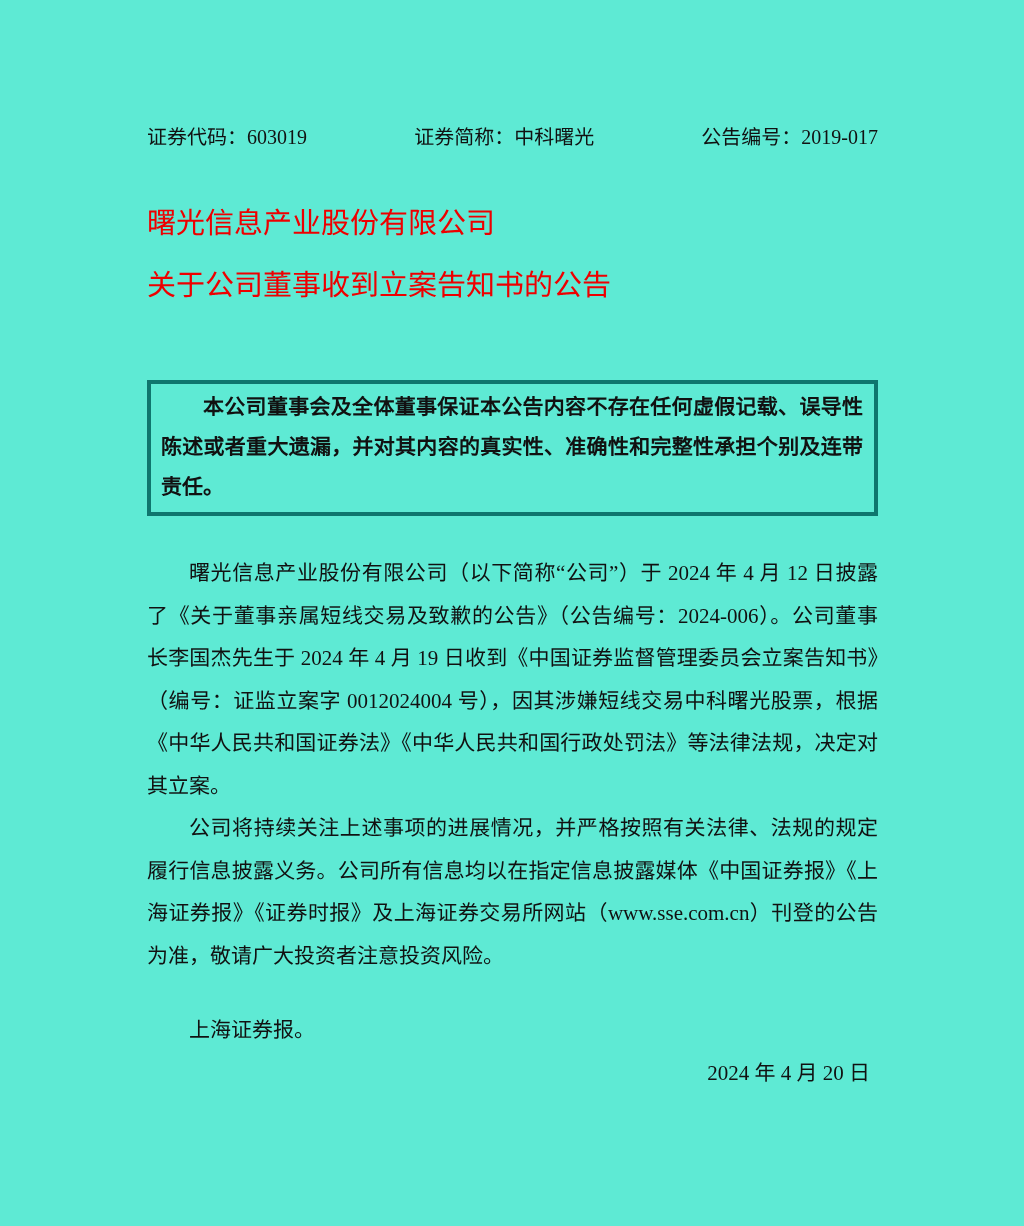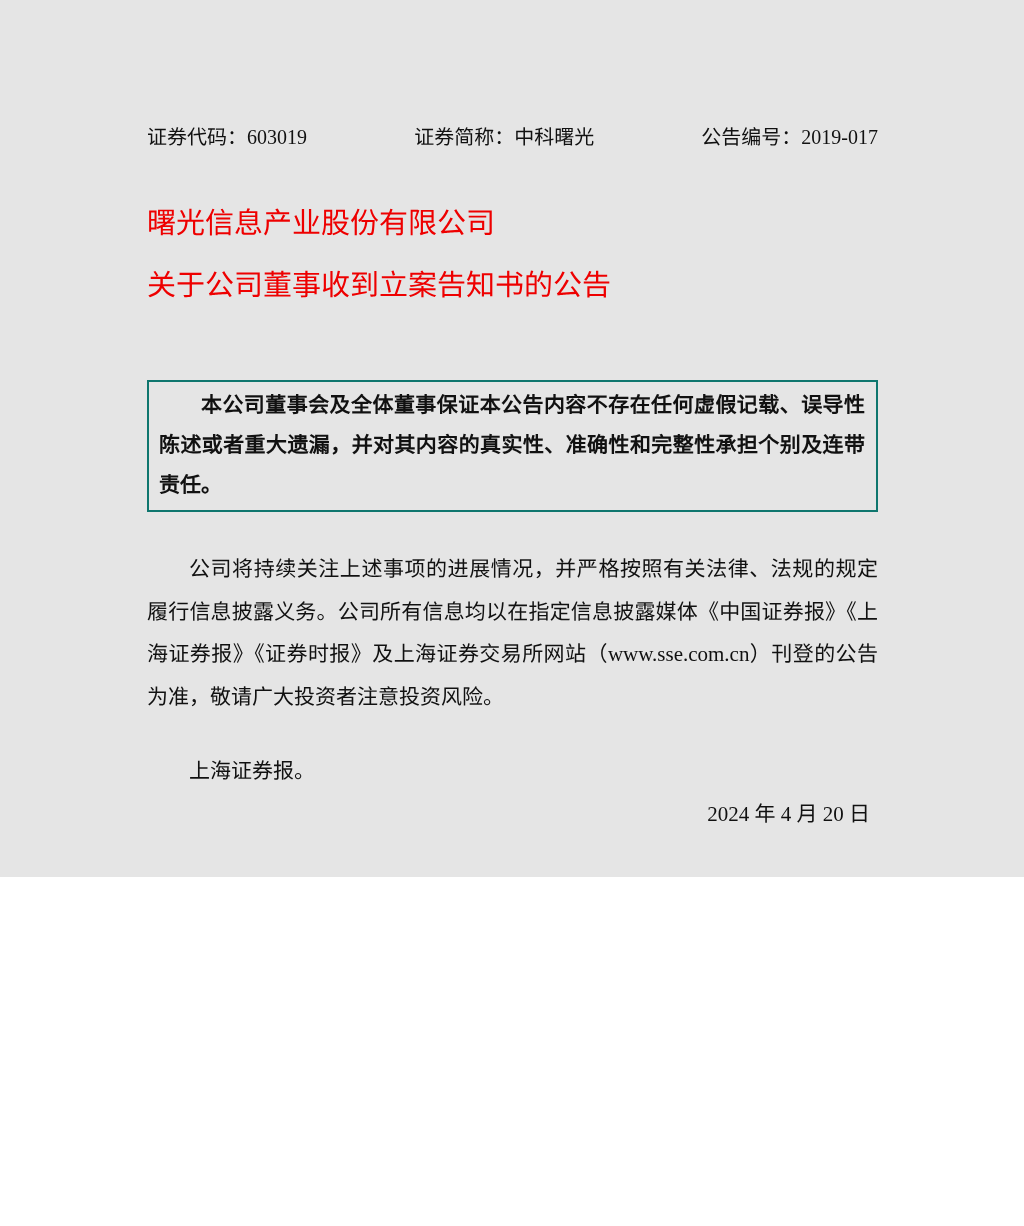--- a/index.html
+++ b/index.html
@@ -3,23 +3,23 @@
 <meta charset="utf-8">
 <style>
   html, body {
     margin: 0;
     padding: 0;
     background: #ffffff;
   }
   .page {
     position: relative;
     width: 1024px;
-    height: 877px;
+    height: 1226px;
     box-sizing: border-box;
-    background: #e5e5e5;
+    background: #5eead4;
     font-family: "Liberation Serif", "DejaVu Serif", serif;
     color: #111111;
     padding: 122px 146px 0 147px;
   }
   .doc-header {
     display: flex;
     justify-content: space-between;
     align-items: baseline;
     font-size: 20px;
     line-height: 30px;
@@ -27,21 +27,21 @@
   }
   .title {
     margin: 0;
     font-size: 29px;
     font-weight: normal;
     line-height: 62px;
   }
   .title.first { margin-top: 40px; }
   .statement-box {
     margin-top: 64px;
-    border: 2px solid #0f766e;
+    border: 4px solid #0f766e;
     padding: 3px 11px 5px 10px;
     box-sizing: border-box;
   }
   .statement-box p {
     margin: 0;
     font-size: 21px;
     font-weight: bold;
     line-height: 40px;
     text-indent: 2em;
     text-align: justify;
@@ -80,20 +80,21 @@
   </div>
 
   <h1 class="title first accent" style="color: rgb(238, 0, 0);">曙光信息产业股份有限公司</h1>
   <h1 class="title accent" style="color: rgb(238, 0, 0);">关于公司董事收到立案告知书的公告</h1>
 
   <div class="statement-box">
     <p>本公司董事会及全体董事保证本公告内容不存在任何虚假记载、误导性陈述或者重大遗漏，并对其内容的真实性、准确性和完整性承担个别及连带责任。</p>
   </div>
 
   <div class="body-block">
+    <p class="body-para">曙光信息产业股份有限公司（以下简称“公司”）于 2024 年 4 月 12 日披露了《关于董事亲属短线交易及致歉的公告》（公告编号：2024-006）。公司董事长李国杰先生于 2024 年 4 月 19 日收到《中国证券监督管理委员会立案告知书》（编号：证监立案字 0012024004 号），因其涉嫌短线交易中科曙光股票，根据《中华人民共和国证券法》《中华人民共和国行政处罚法》等法律法规，决定对其立案。</p>
     <p class="body-para">公司将持续关注上述事项的进展情况，并严格按照有关法律、法规的规定履行信息披露义务。公司所有信息均以在指定信息披露媒体《中国证券报》《上海证券报》《证券时报》及上海证券交易所网站（www.sse.com.cn）刊登的公告为准，敬请广大投资者注意投资风险。</p>
   </div>
 
   <p class="closing">上海证券报。</p>
 
   <div class="signature">
     <p class="sig-date">2024 年 4 月 20 日</p>
   </div>
 
 </div>

